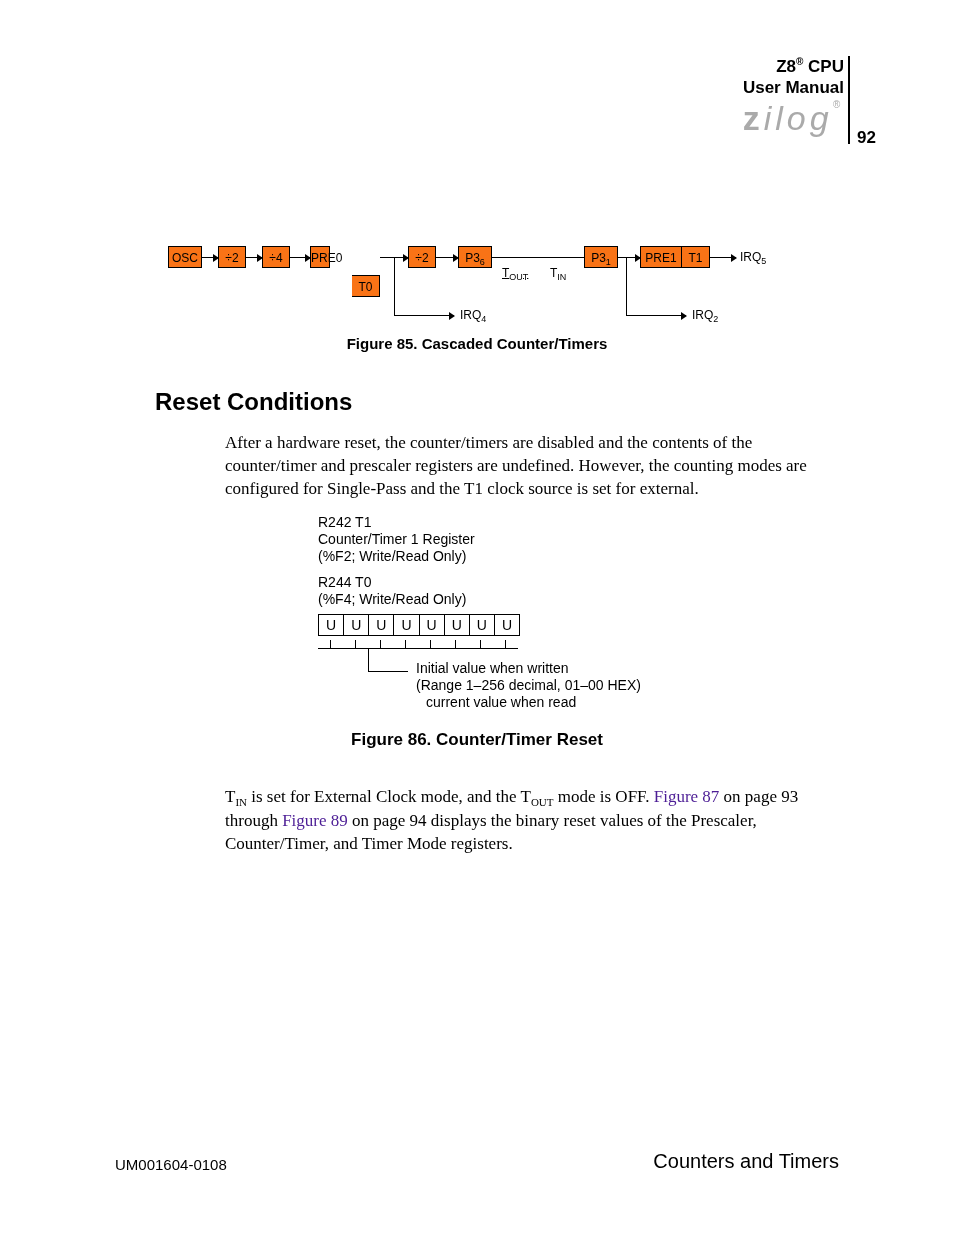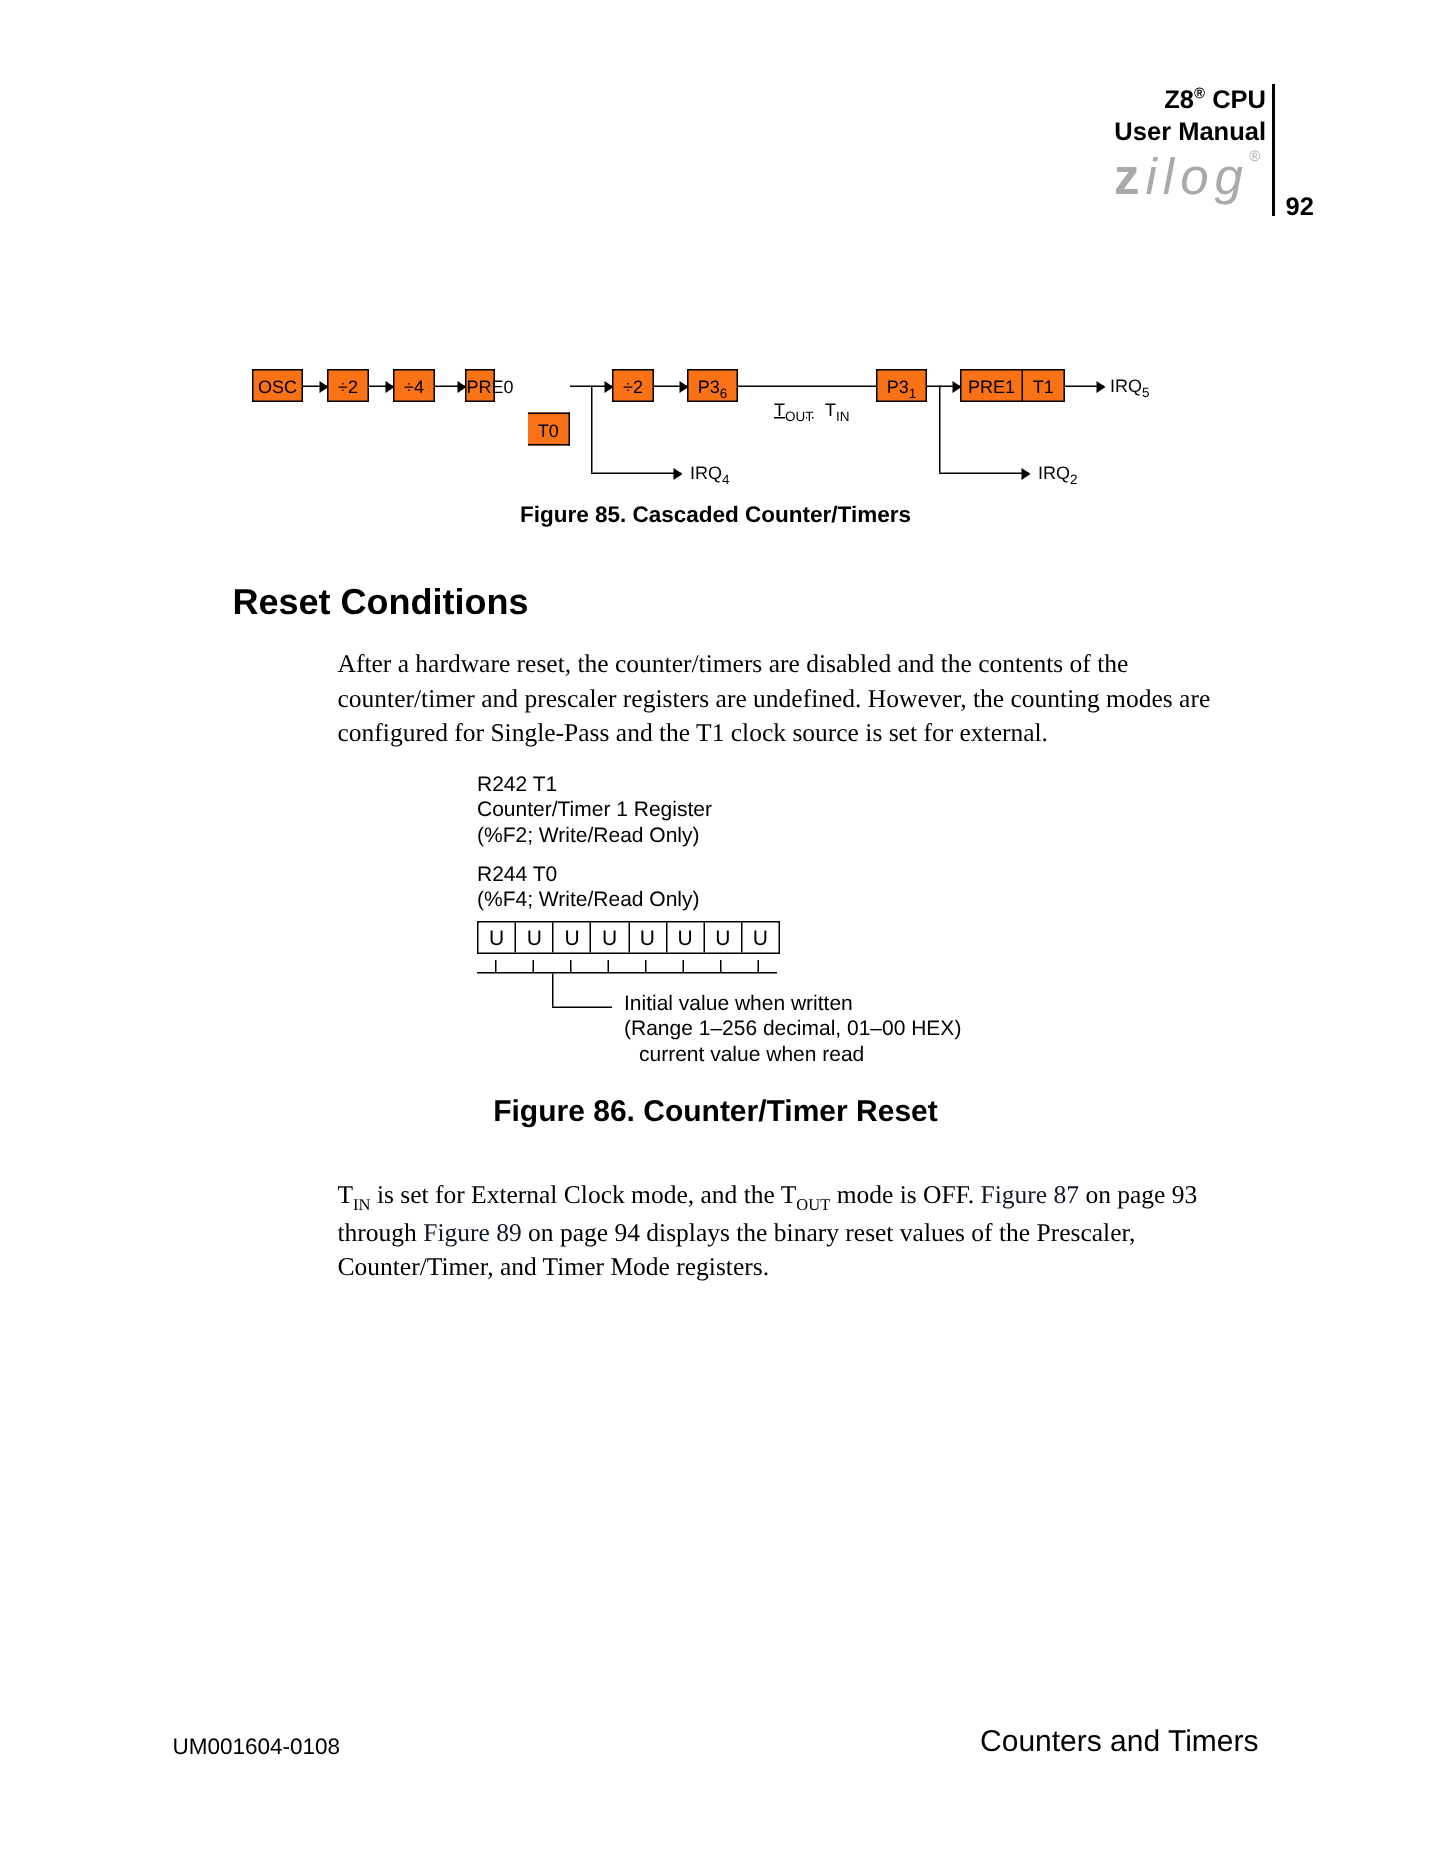--- a/index.html
+++ b/index.html
@@ -173,32 +173,32 @@
     line-height: 1.2;
     white-space: nowrap;
   }
   .fig86-cap {
     position: absolute;
     left: 0; right: 0;
     top: 730px;
     text-align: center;
     font-family: Arial, Helvetica, sans-serif;
     font-weight: 700;
-    font-size: 20px;
+    font-size: 17px;
   }
   .para2 {
     position: absolute;
     left: 225px;
     top: 786px;
     width: 615px;
     font-size: 17px;
     line-height: 1.35;
   }
   .para2 sub, .para1 sub { font-size: 11px; vertical-align: sub; }
-  .link { color: #0f172a; }
+  .link { color: #4c1d95; }
   
   .ftr-left {
     position: absolute;
     left: 115px;
     bottom: 62px;
     font-family: Arial, Helvetica, sans-serif;
     font-size: 15px;
   }
   .ftr-right {
     position: absolute;
@@ -235,21 +235,21 @@
     <div class="node" style="left:196px; width:28px; border-left:none;margin-top:29px;">T0</div>
     <div class="arrowR" style="left:224px; width:28px;"></div>
 
     <div class="node" style="left:252px; width:28px;">÷2</div>
     <div class="arrowR" style="left:280px; width:22px;"></div>
 
     <div class="node" style="left:302px; width:34px;">P3<sub>6</sub></div>
 
     <div class="hline" style="left:336px; top:17px; width:92px;"></div>
 
-    <div class="lbl" style="left:360px; top:26px;text-decoration:underline;">T<sub>OUT</sub></div>
+    <div class="lbl" style="left:346px; top:26px;text-decoration:underline;">T<sub>OUT</sub></div>
     <div class="lbl" style="left:394px; top:26px;">T<sub>IN</sub></div>
 
     <div class="node" style="left:428px; width:34px;">P3<sub>1</sub></div>
     <div class="arrowR" style="left:462px; width:22px;"></div>
 
     <div class="node" style="left:484px; width:42px;">PRE1</div>
     <div class="node" style="left:526px; width:28px; border-left:none;">T1</div>
     <div class="arrowR" style="left:554px; width:26px;"></div>
 
     <div class="lbl" style="left:584px; top:10px;">IRQ<sub>5</sub></div>

